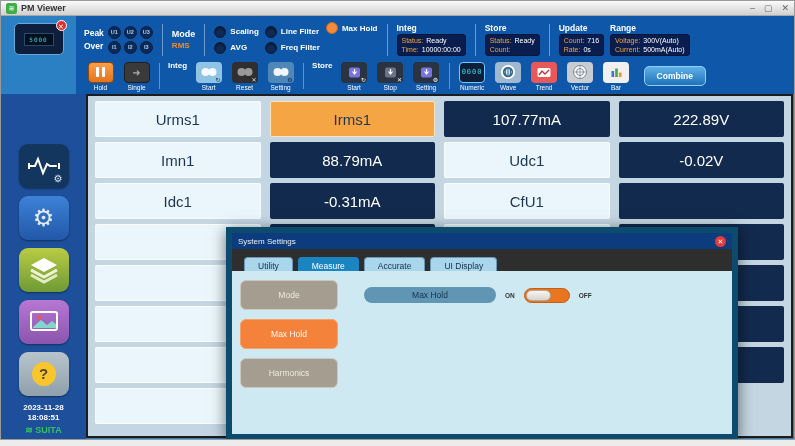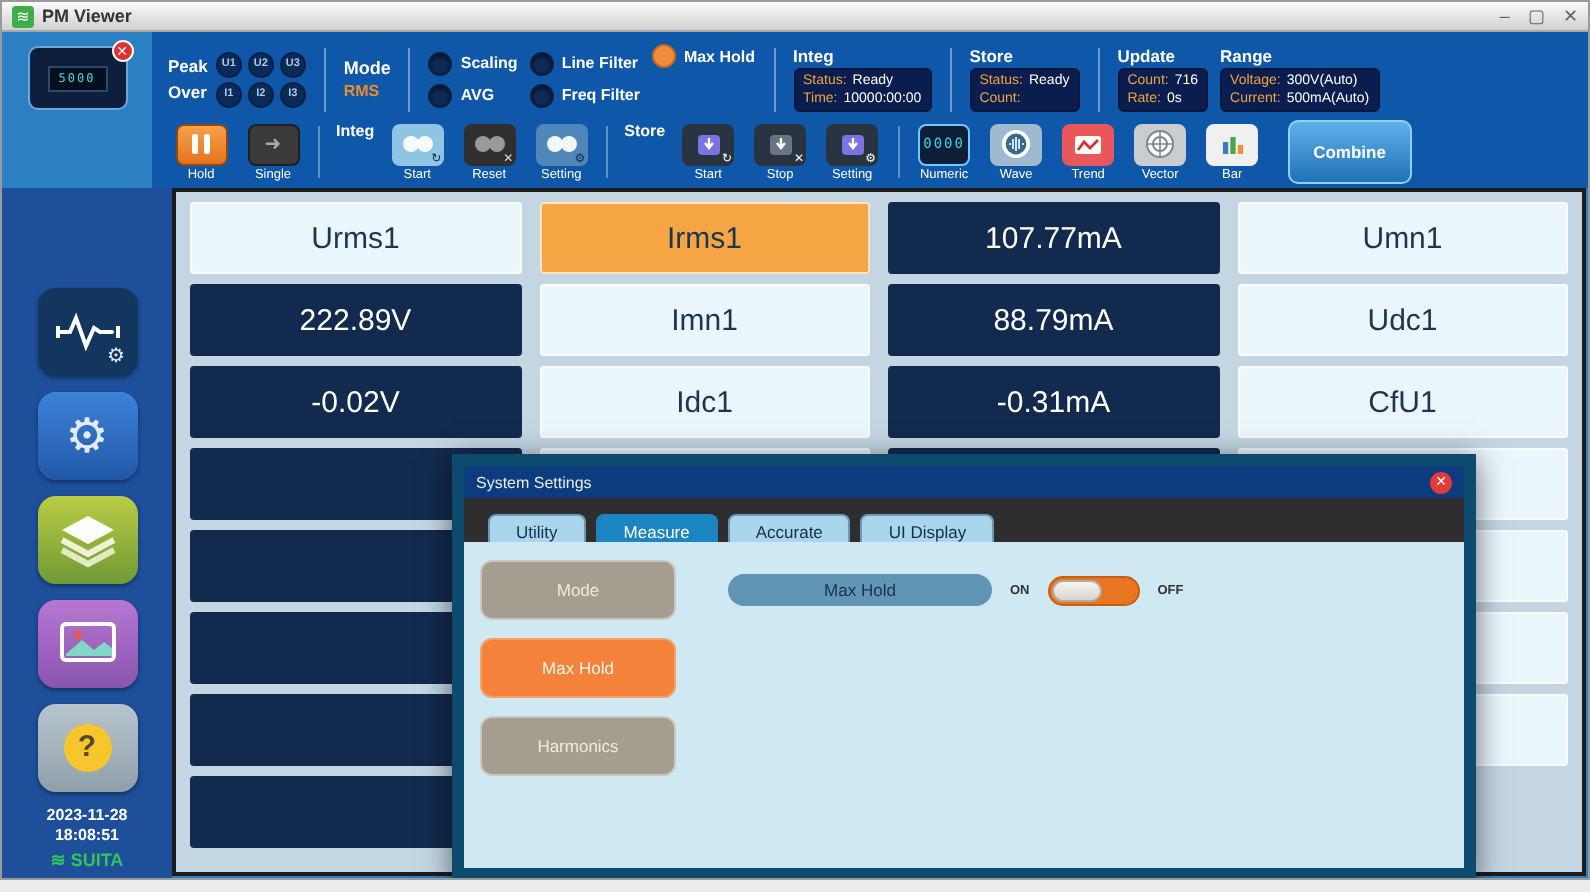--- a/index.html
+++ b/index.html
@@ -60,21 +60,21 @@
   .ic-isetting { background:#4f87b8; }
   .ic-store { background:#2a3340; }
   .corner { position:absolute; right:1px; bottom:0; font-size:6px; color:#10293f; }
   .ic-store .corner { color:#fff; }
   .ic-numeric { background:#0d1f38; border:1px solid #6fc8ff; }
   .num-txt { color:#3fd0e8; font-family:"DejaVu Sans Mono",monospace; font-size:7px; letter-spacing:1px; }
   .ic-wave { background:#9fb9cf; }
   .ic-trend { background:#e85858; }
   .ic-vector { background:#c9cdd2; }
   .ic-bar { background:#f0f0f0; }
-  .combine { margin-left:8px; align-self:center; height:32px; padding:0 12px; border-radius:5px; background:linear-gradient(#5fb0e8,#1f72b8); border:1px solid #8fd0f8; color:#fff; font-size:8.5px; font-weight:bold; display:flex; align-items:center; cursor:pointer; }
+  .combine { margin-left:8px; align-self:center; height:20px; padding:0 12px; border-radius:5px; background:linear-gradient(#5fb0e8,#1f72b8); border:1px solid #8fd0f8; color:#fff; font-size:8.5px; font-weight:bold; display:flex; align-items:center; cursor:pointer; }
 
   
   .main { position:absolute; top:93px; left:0; right:0; bottom:0; display:flex; }
   .sidebar { width:85px; background:#1d4f9a; display:flex; flex-direction:column; align-items:center; padding:50px 0 4px; }
   .tiles { display:flex; flex-direction:column; gap:8px; }
   .tile { width:50px; height:44px; border-radius:9px; display:flex; align-items:center; justify-content:center; position:relative; cursor:pointer; box-shadow:0 1px 2px rgba(0,0,0,.4); }
   .tile-measure { background:#13365f; }
   .tile-gear { background:linear-gradient(#3c82d8,#2258a8); color:#e3ecf5; font-size:24px; }
   .tile-layers { background:linear-gradient(#b9cc44,#6f9a35); }
   .tile-image { background:linear-gradient(#b777d2,#8a55ad); }
@@ -412,21 +412,20 @@
         </div>
       </div>
     </div>
 
     <div class="content">
       <div class="grid">
         <div class="cell lbl">Urms1</div>
         <div class="cell lbl hl">Irms1</div>
         <div class="cell val">107.77mA</div>
 
-        <div class="cell lbl">Umn1</div>
         <div class="cell val">222.89V</div>
         <div class="cell lbl">Imn1</div>
         <div class="cell val">88.79mA</div>
 
         <div class="cell lbl">Udc1</div>
         <div class="cell val">-0.02V</div>
         <div class="cell lbl">Idc1</div>
         <div class="cell val">-0.31mA</div>
 
         <div class="cell lbl">CfU1</div>

